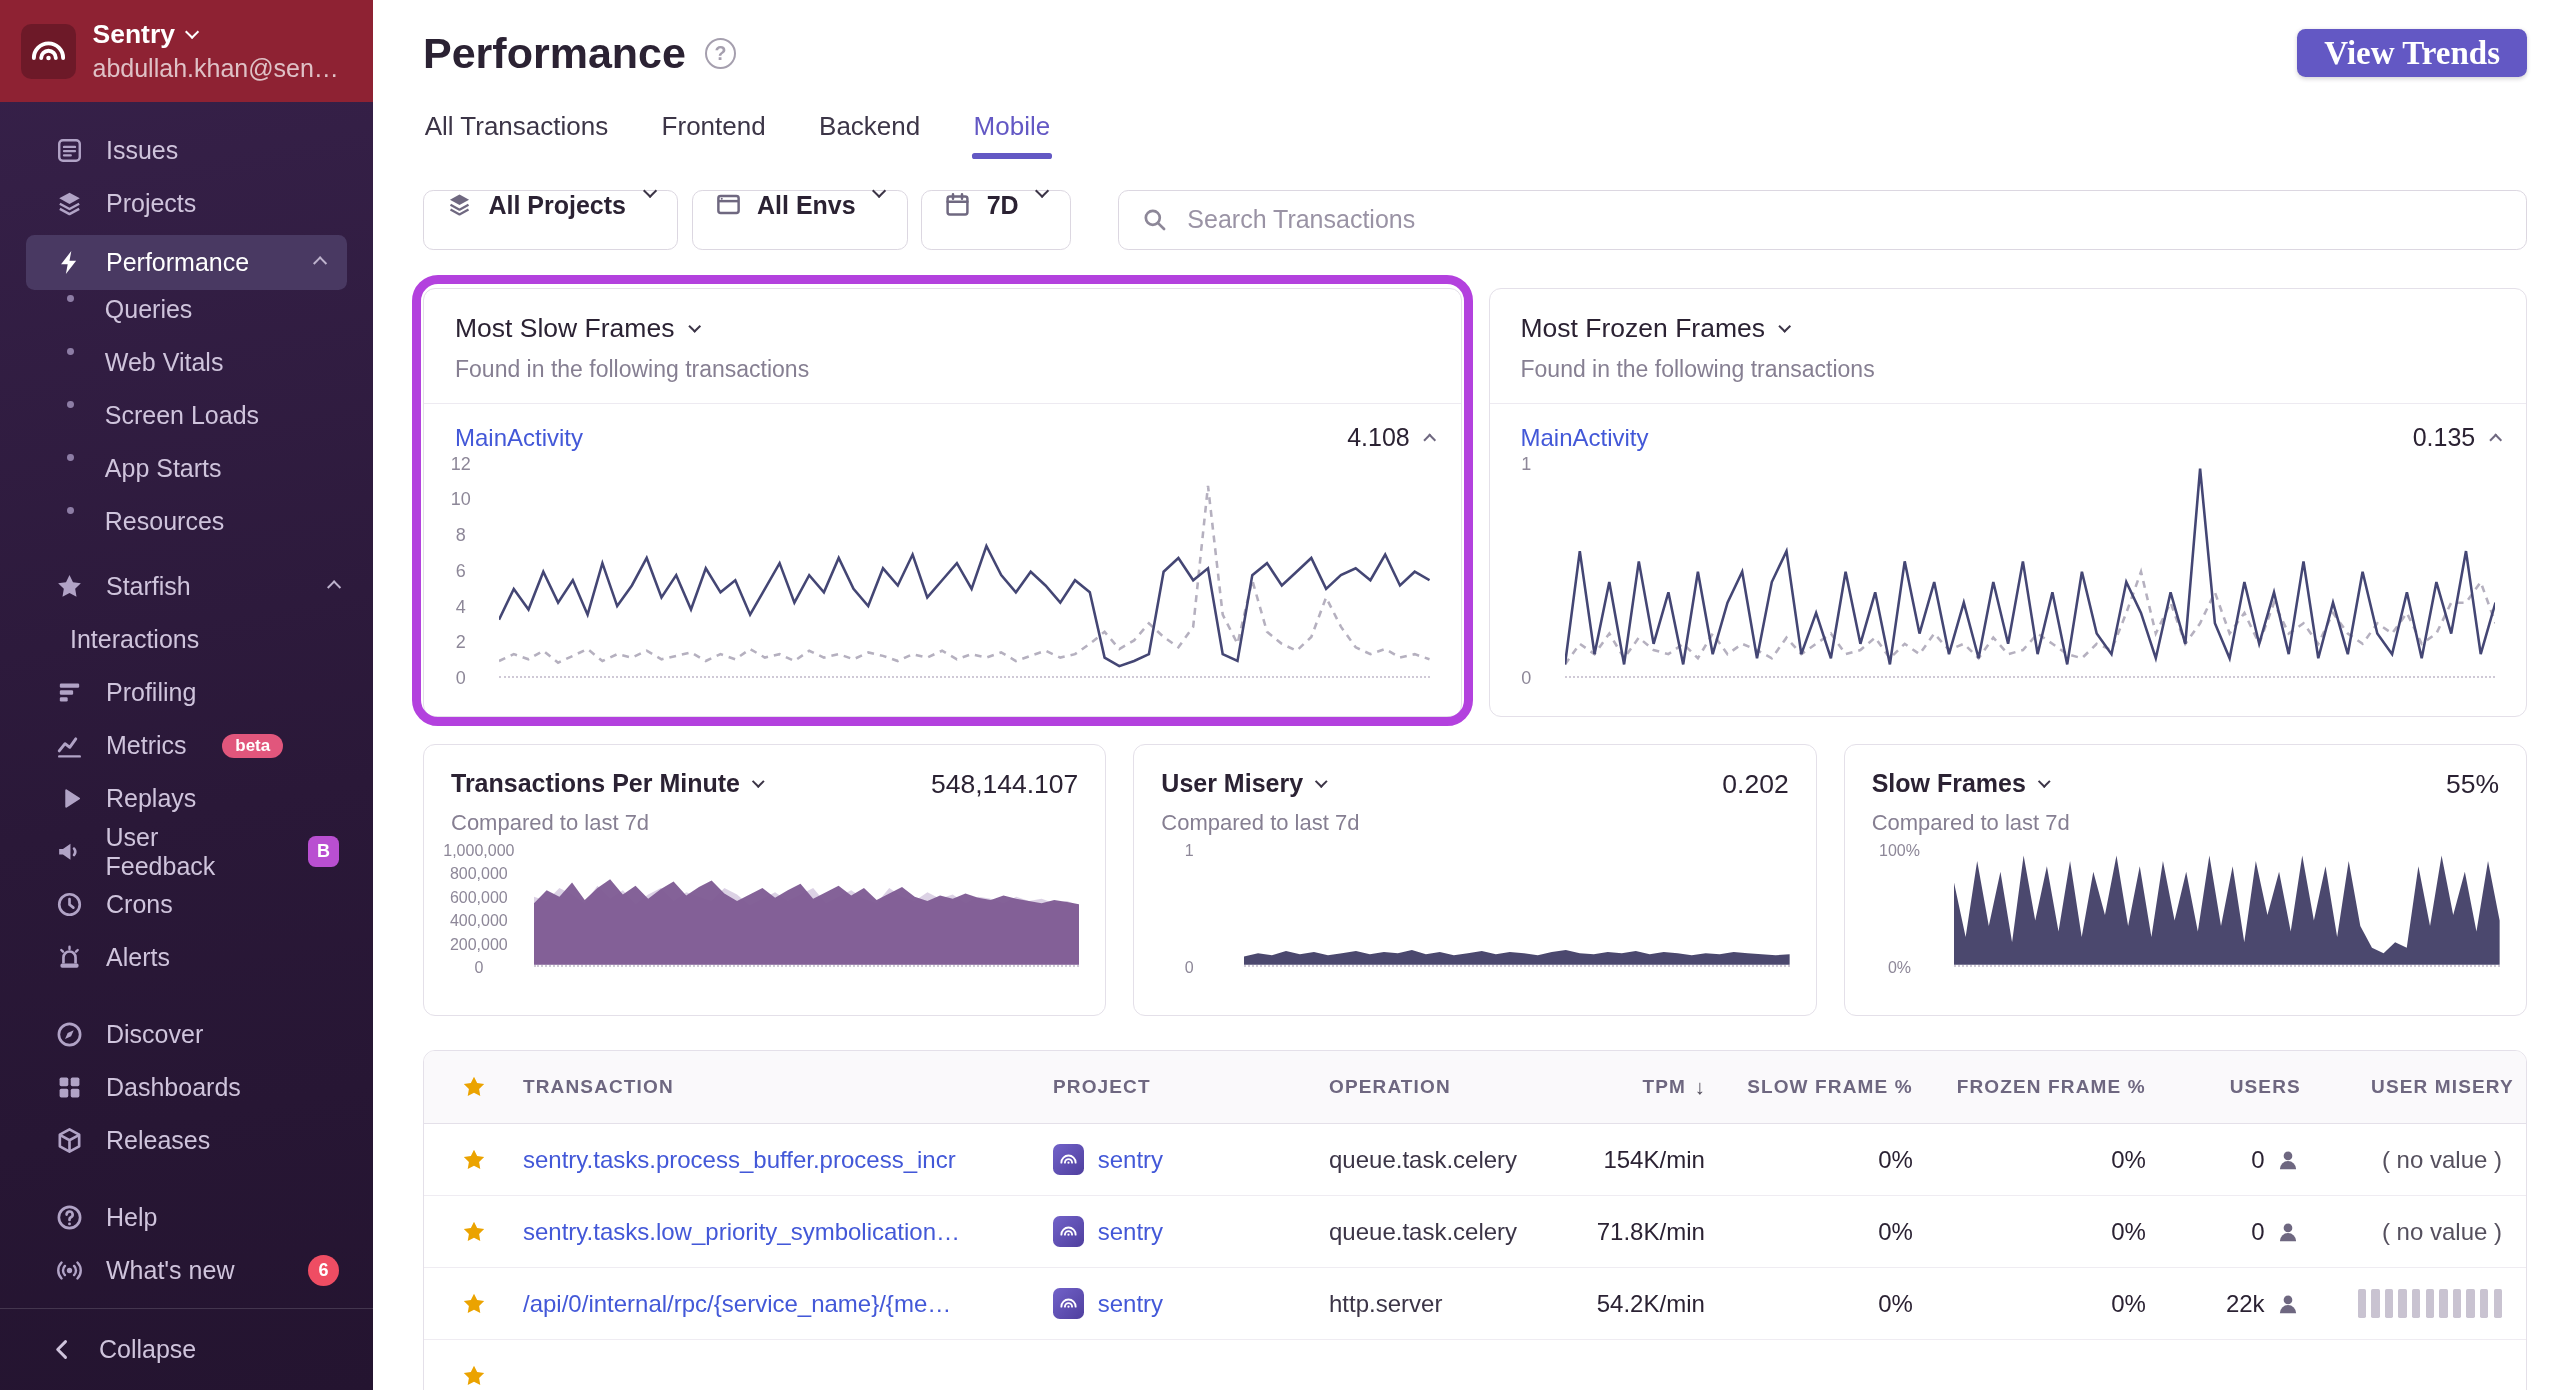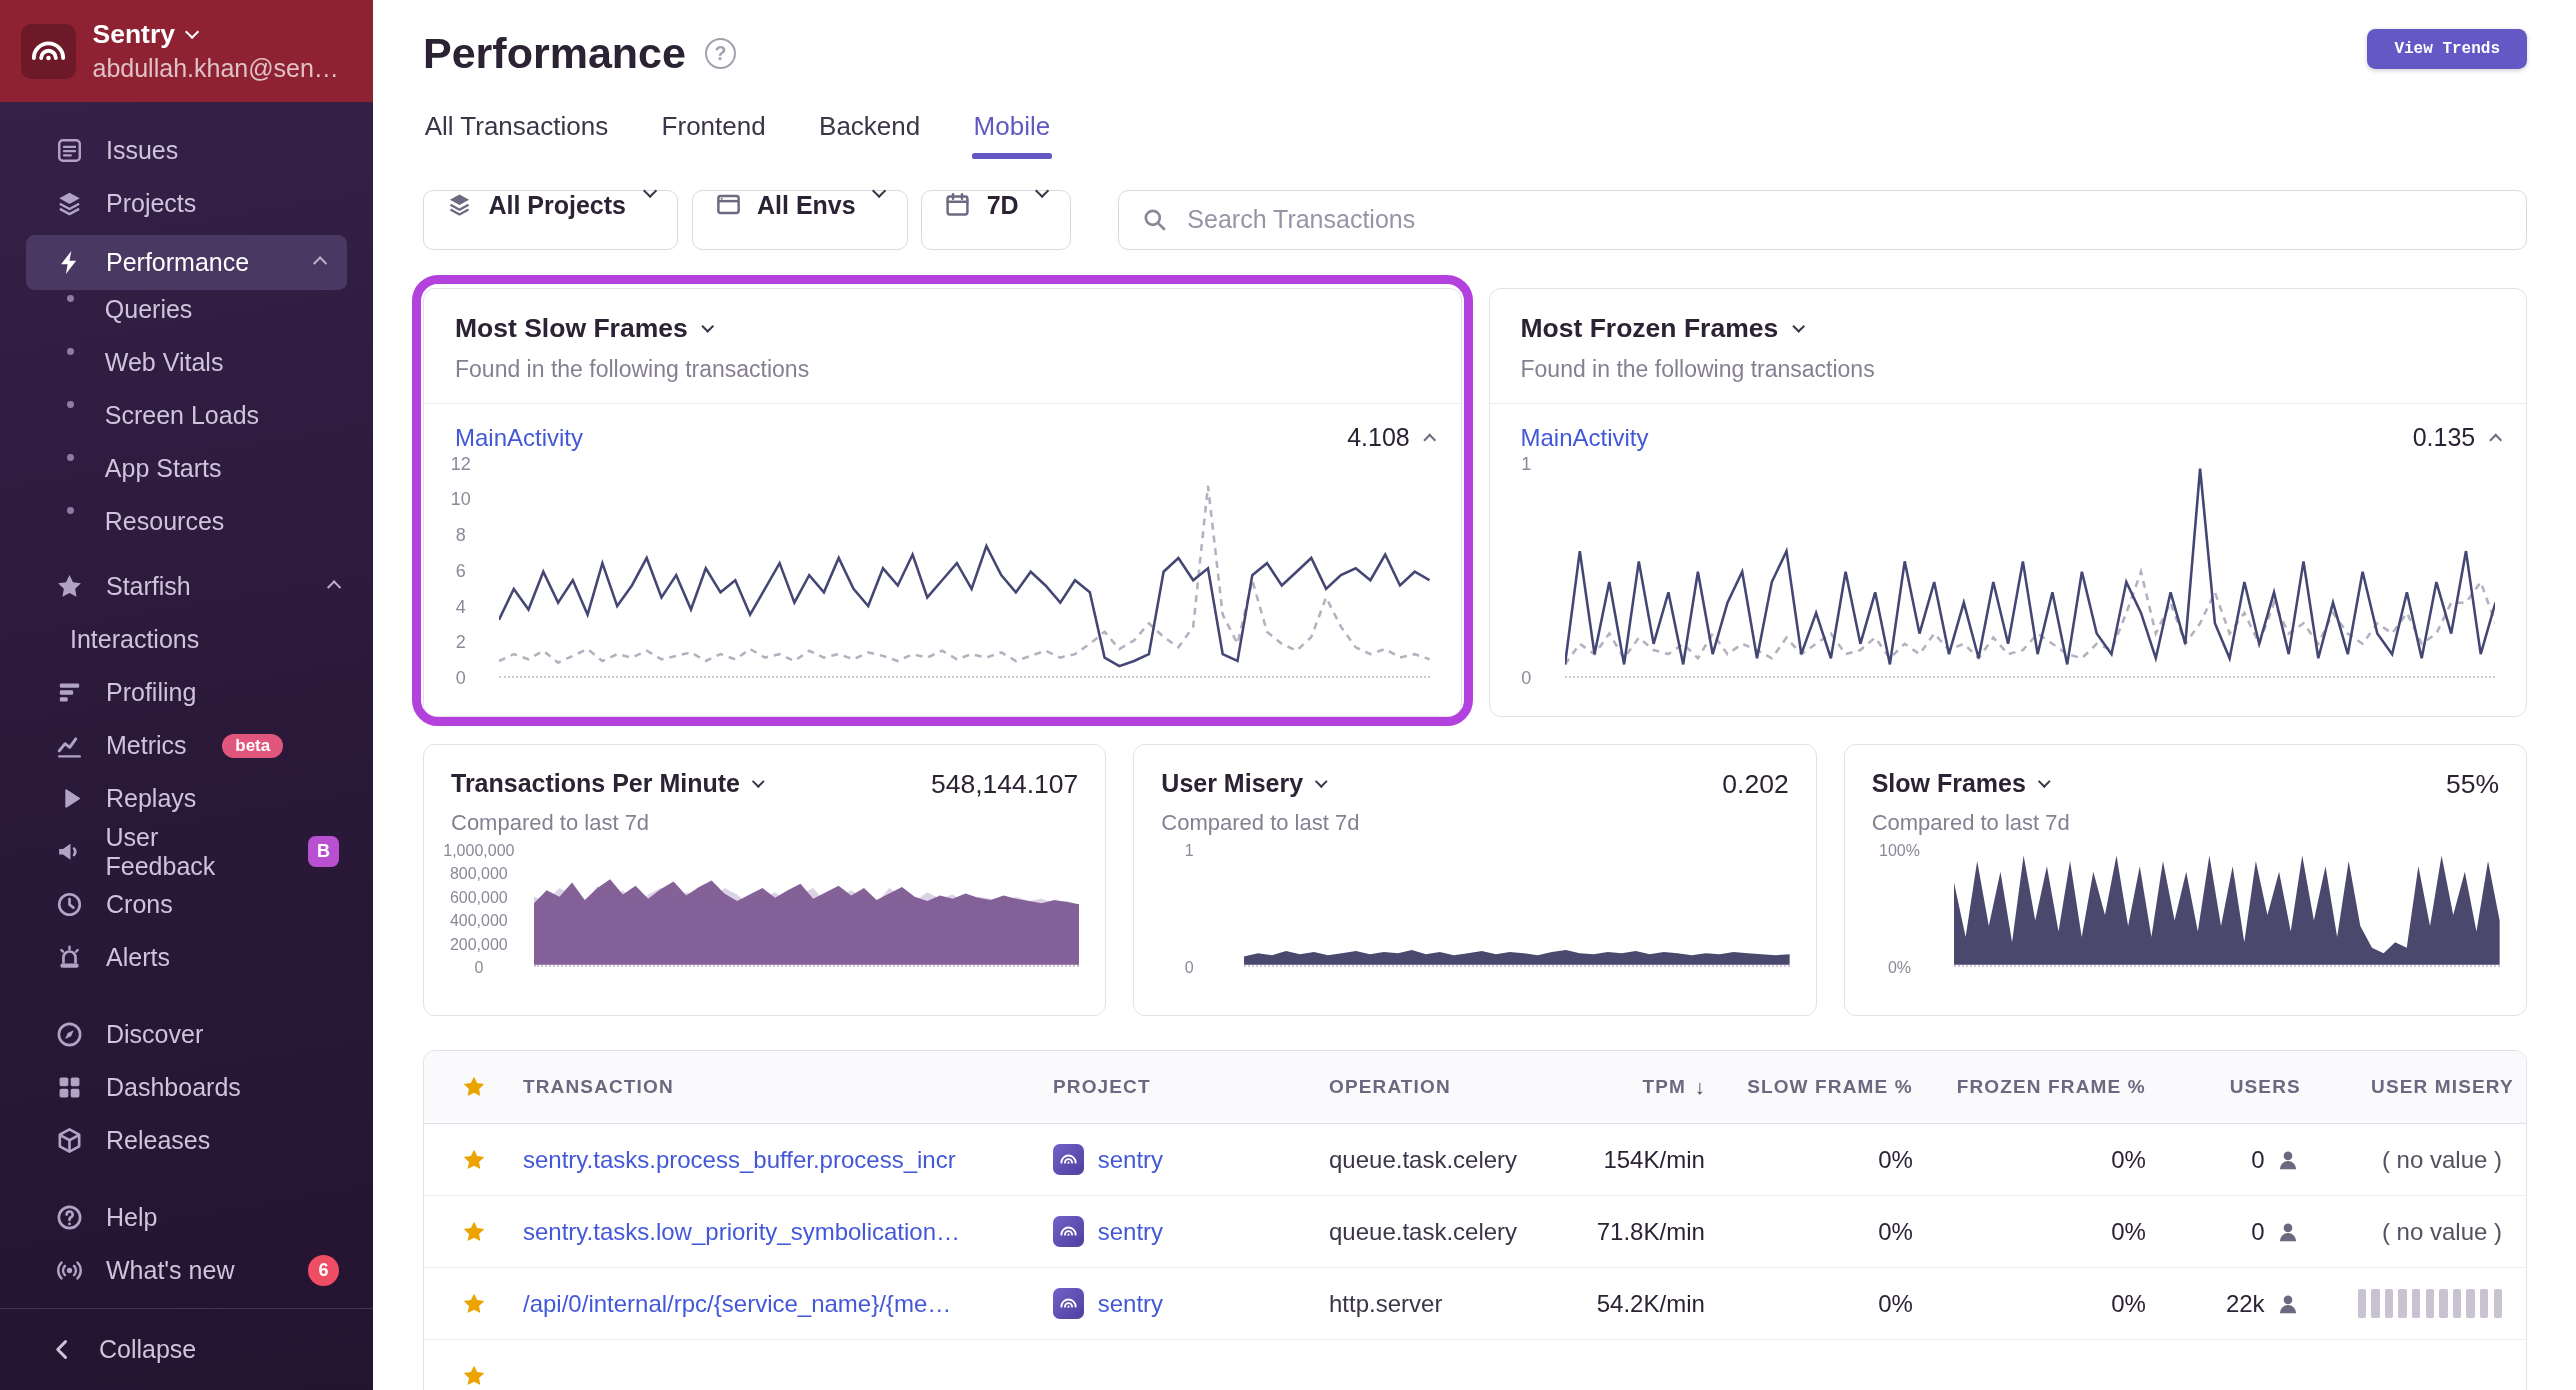--- a/index.html
+++ b/index.html
@@ -44,43 +44,43 @@
   .collapse .icon{color:#cfc4dc}
 
   
   .main{position:absolute;left:373px;top:0;right:0;bottom:0;padding:29px 49px 0 50px;overflow:hidden}
   .page-header{display:flex;justify-content:space-between;align-items:flex-start}
   .title-row{display:flex;align-items:center}
   h1{font-size:43px;font-weight:700;margin:0;color:var(--dark)}
   .help-dot{width:31px;height:31px;border-radius:50%;border:2.6px solid #a59fae;color:#a59fae;font-size:19.6px;font-weight:700;
             display:flex;align-items:center;justify-content:center;margin-left:19px;cursor:pointer}
   .help-dot::after{content:"?"}
-  .btn-primary{background:var(--purple);color:#fff;border:none;border-radius:8.5px;height:40px;padding:0 27px;
-               font-size:16px;font-weight:600;font-family:Liberation Mono, monospace;cursor:pointer;box-shadow:0 1.7px 4.3px rgba(43,34,51,.2)}
+  .btn-primary{background:var(--purple);color:#fff;border:none;border-radius:8.5px;height:48px;padding:0 27px;
+               font-size:33px;font-weight:600;font-family:Liberation Serif, serif;cursor:pointer;box-shadow:0 1.7px 4.3px rgba(43,34,51,.2)}
   .tabs{display:flex;gap:50px;margin-top:24px;font-size:26px;color:#3c3547}
   .tab{padding:8.5px 1.7px 17px;position:relative;cursor:pointer}
   .tab.active{color:var(--purple)}
   .tab.active::after{content:"";position:absolute;left:0;right:0;bottom:0;height:5.1px;border-radius:2.6px;background:var(--purple)}
 
   .filters{display:flex;margin-top:31px}
   .select-btn{display:flex;gap:15.4px;height:60px;padding:0 22px;border:1.7px solid #dcd7e1;border-radius:10.2px;
               font-size:25px;font-weight:600;color:var(--dark);background:#fff;cursor:pointer;margin-right:13.7px}
   .select-btn .icon{width:27px;height:27px;color:#6f6880}
   .select-btn .chev{color:#3c3547;margin-top:-4.3px;margin-left:3.4px}
   .search{flex:1;display:flex;align-items:center;gap:17px;height:60px;border:1.7px solid #dcd7e1;border-radius:10.2px;
           padding:0 22px;margin-left:34px;background:#fff}
   .search .icon{width:27px;height:27px;color:#8d8798}
   .search input{flex:1;border:none;outline:none;font-size:25px;color:var(--dark);font-family:inherit;background:transparent}
   ::placeholder{color:#9a93a5}
 
   .row1{display:flex;gap:27px;margin-top:38px}
   .card{flex:1;min-width:0;background:#fff;border:1.7px solid var(--border);border-radius:12px;position:relative}
   .annotation{position:absolute;left:-12px;top:-13.7px;right:-12px;bottom:-10.2px;border:9.4px solid #b341de;border-radius:26px;pointer-events:none;z-index:5}
   .card-head{padding:24px 31px 0}
-  .card-title{font-size:26.5px;font-weight:700;color:var(--dark);display:flex;align-items:center;gap:15.4px;cursor:pointer}
+  .card-title{font-size:26.5px;font-weight:400;color:var(--dark);display:flex;align-items:center;gap:15.4px;cursor:pointer}
   .card-title .chev{width:9.4px;height:9.4px;color:#3c3547;margin-top:-3.4px}
   .card-sub{font-size:23px;color:var(--gray);margin-top:12px;padding-bottom:20.5px}
   .card-divider{border-top:1.7px solid #edeaf1}
   .txn-row{display:flex;align-items:center;justify-content:space-between;padding:19px 26px 8.5px 31px}
   .txn-link{font-size:24px;color:var(--link);cursor:pointer;text-decoration:none}
   .txn-value{font-size:25px;color:var(--dark);display:flex;align-items:center;gap:15.4px}
   .txn-value .chev{width:9.4px;height:9.4px;color:#6f6880;margin-top:4.3px;cursor:pointer}
   .chart-area{display:flex;height:214px;margin:3.4px 31px 38px 12px}
   .ylabels{flex:none;display:flex;flex-direction:column;justify-content:space-between;align-items:center;
            font-size:18px;color:#8d8798;padding-right:13.7px;width:63px;margin:-9.4px 0}

